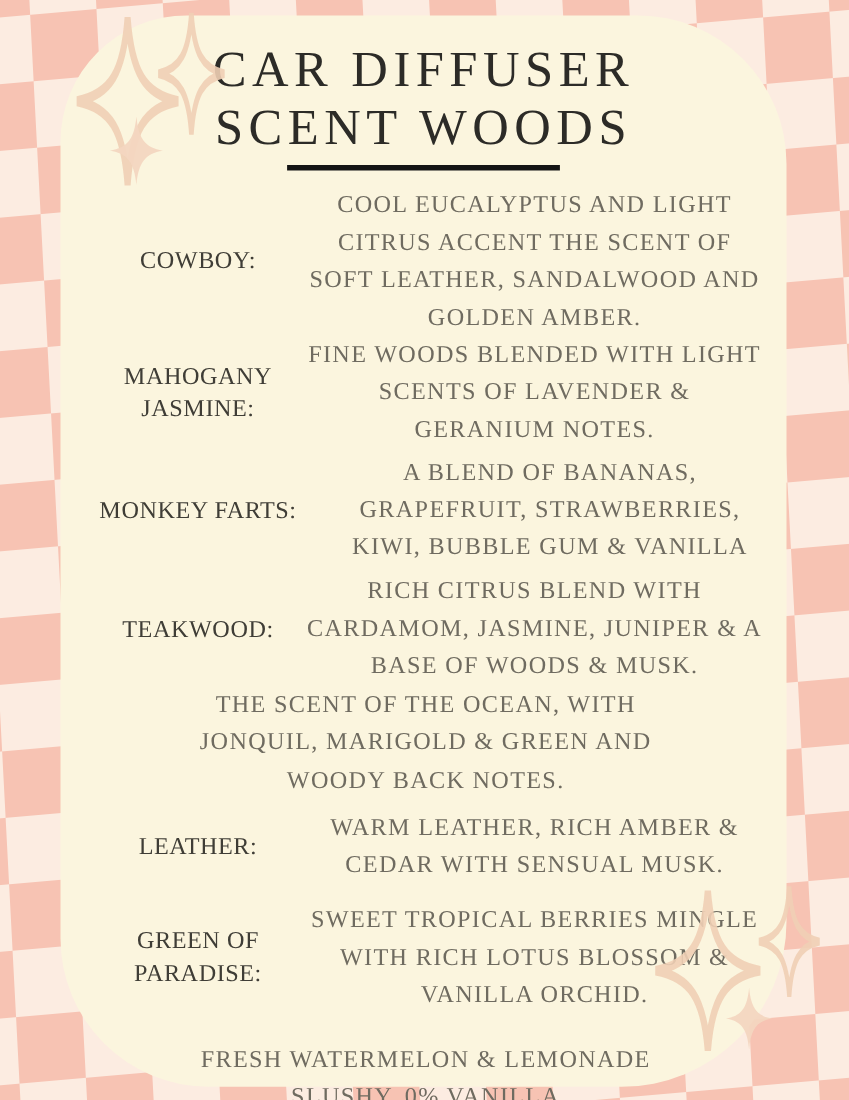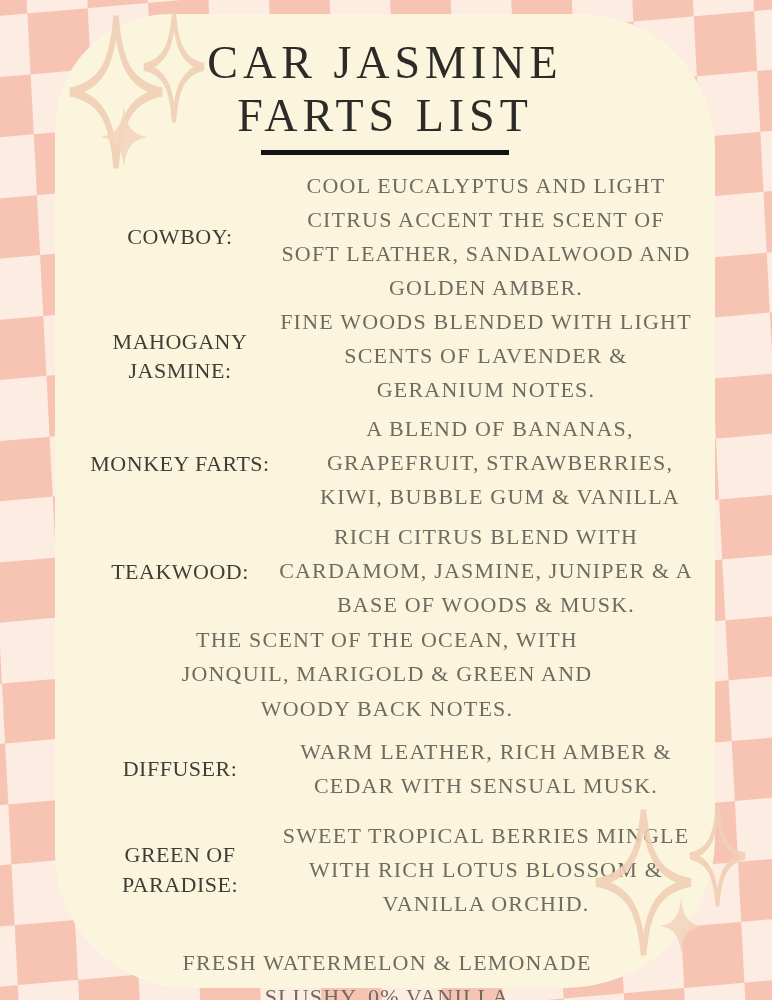--- a/index.html
+++ b/index.html
@@ -121,22 +121,22 @@
 </svg>
 
 <svg class="sparkles bottom-right" viewBox="0 0 175 175">
   <use href="#star4" transform="translate(8,12) scale(0.95,1.45)" fill="none" stroke="#f0cfb5" stroke-width="6" opacity="0.9"></use>
   <use href="#star4" transform="translate(102,8) scale(0.55,1.00)" fill="none" stroke="#f0cfb5" stroke-width="7" opacity="0.9"></use>
   <use href="#star4" transform="translate(72,100) scale(0.42,0.56)" fill="#f3d6c0" opacity="0.95"></use>
 </svg>
 
 <div class="panel">
   <div class="title-block">
-    <div class="title-line">CAR JASMINE</div>
-    <div class="title-line">FARTS LIST</div>
+    <div class="title-line">CAR DIFFUSER</div>
+    <div class="title-line">SCENT WOODS</div>
     <div class="title-underline"></div>
   </div>
 
   <div class="scent-list">
     <div class="scent-row r1">
       <div class="scent-name">COWBOY:</div>
       <div class="scent-desc-wrap">
           <div class="scent-desc">COOL EUCALYPTUS AND LIGHT CITRUS ACCENT THE SCENT OF SOFT LEATHER, SANDALWOOD AND GOLDEN AMBER.</div>
         </div>
     </div>
@@ -157,21 +157,21 @@
       <div class="scent-desc-wrap">
           <div class="scent-desc">RICH CITRUS BLEND WITH CARDAMOM, JASMINE, JUNIPER &amp; A BASE OF WOODS &amp; MUSK.</div>
         </div>
     </div>
     <div class="scent-row r5">
       <div class="scent-desc-wrap">
           <div class="scent-desc">THE SCENT OF THE OCEAN, WITH JONQUIL, MARIGOLD &amp; GREEN AND WOODY BACK NOTES.</div>
         </div>
     </div>
     <div class="scent-row r6">
-      <div class="scent-name">DIFFUSER:</div>
+      <div class="scent-name">LEATHER:</div>
       <div class="scent-desc-wrap">
           <div class="scent-desc">WARM LEATHER, RICH AMBER &amp; CEDAR WITH SENSUAL MUSK.</div>
         </div>
     </div>
     <div class="scent-row r7">
       <div class="scent-name">GREEN OF PARADISE:</div>
       <div class="scent-desc-wrap">
           <div class="scent-desc">SWEET TROPICAL BERRIES MINGLE WITH RICH LOTUS BLOSSOM &amp; VANILLA ORCHID.</div>
         </div>
     </div>

